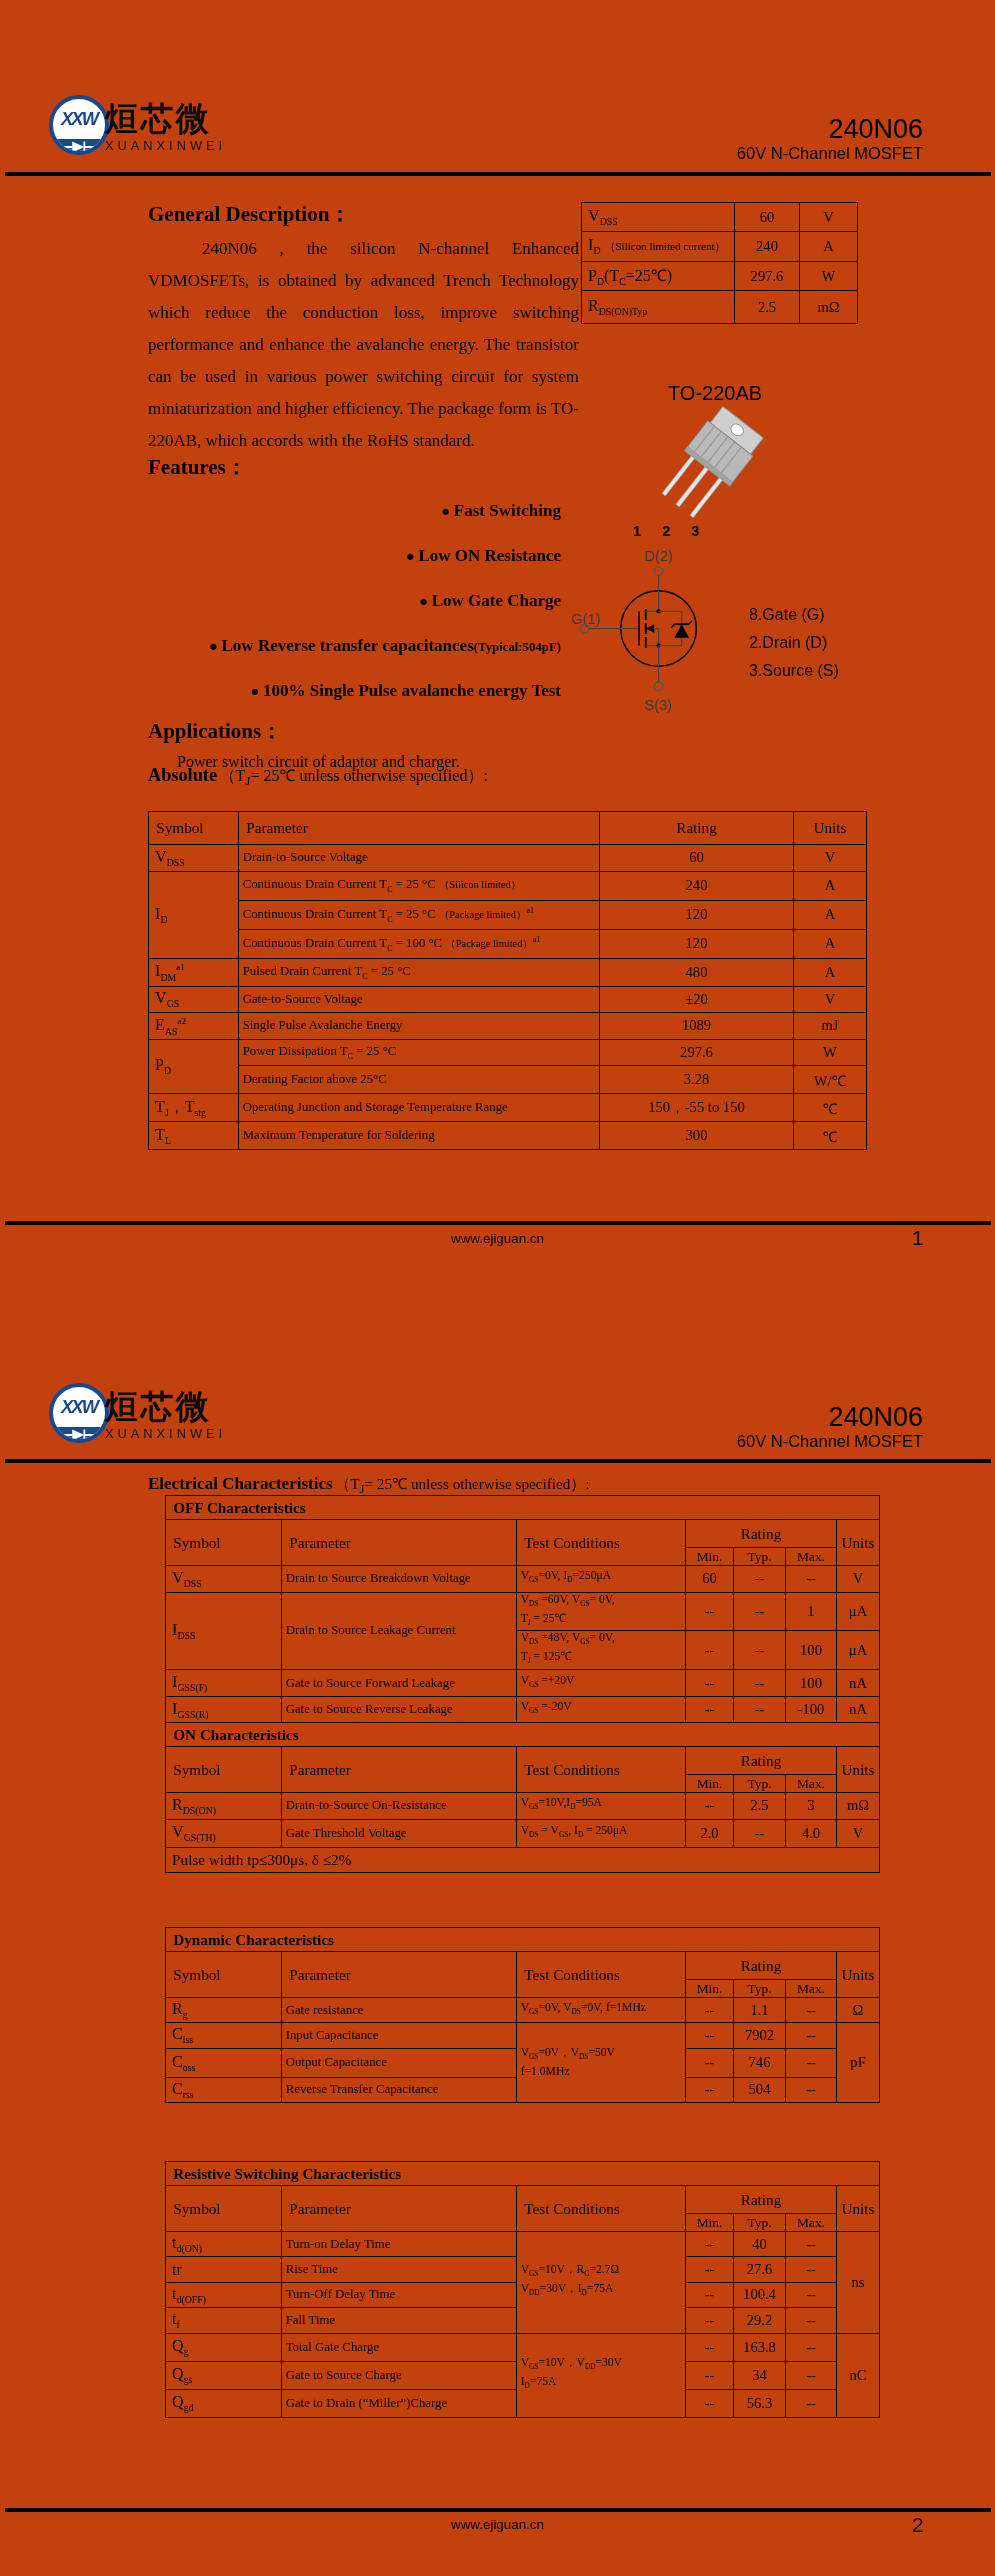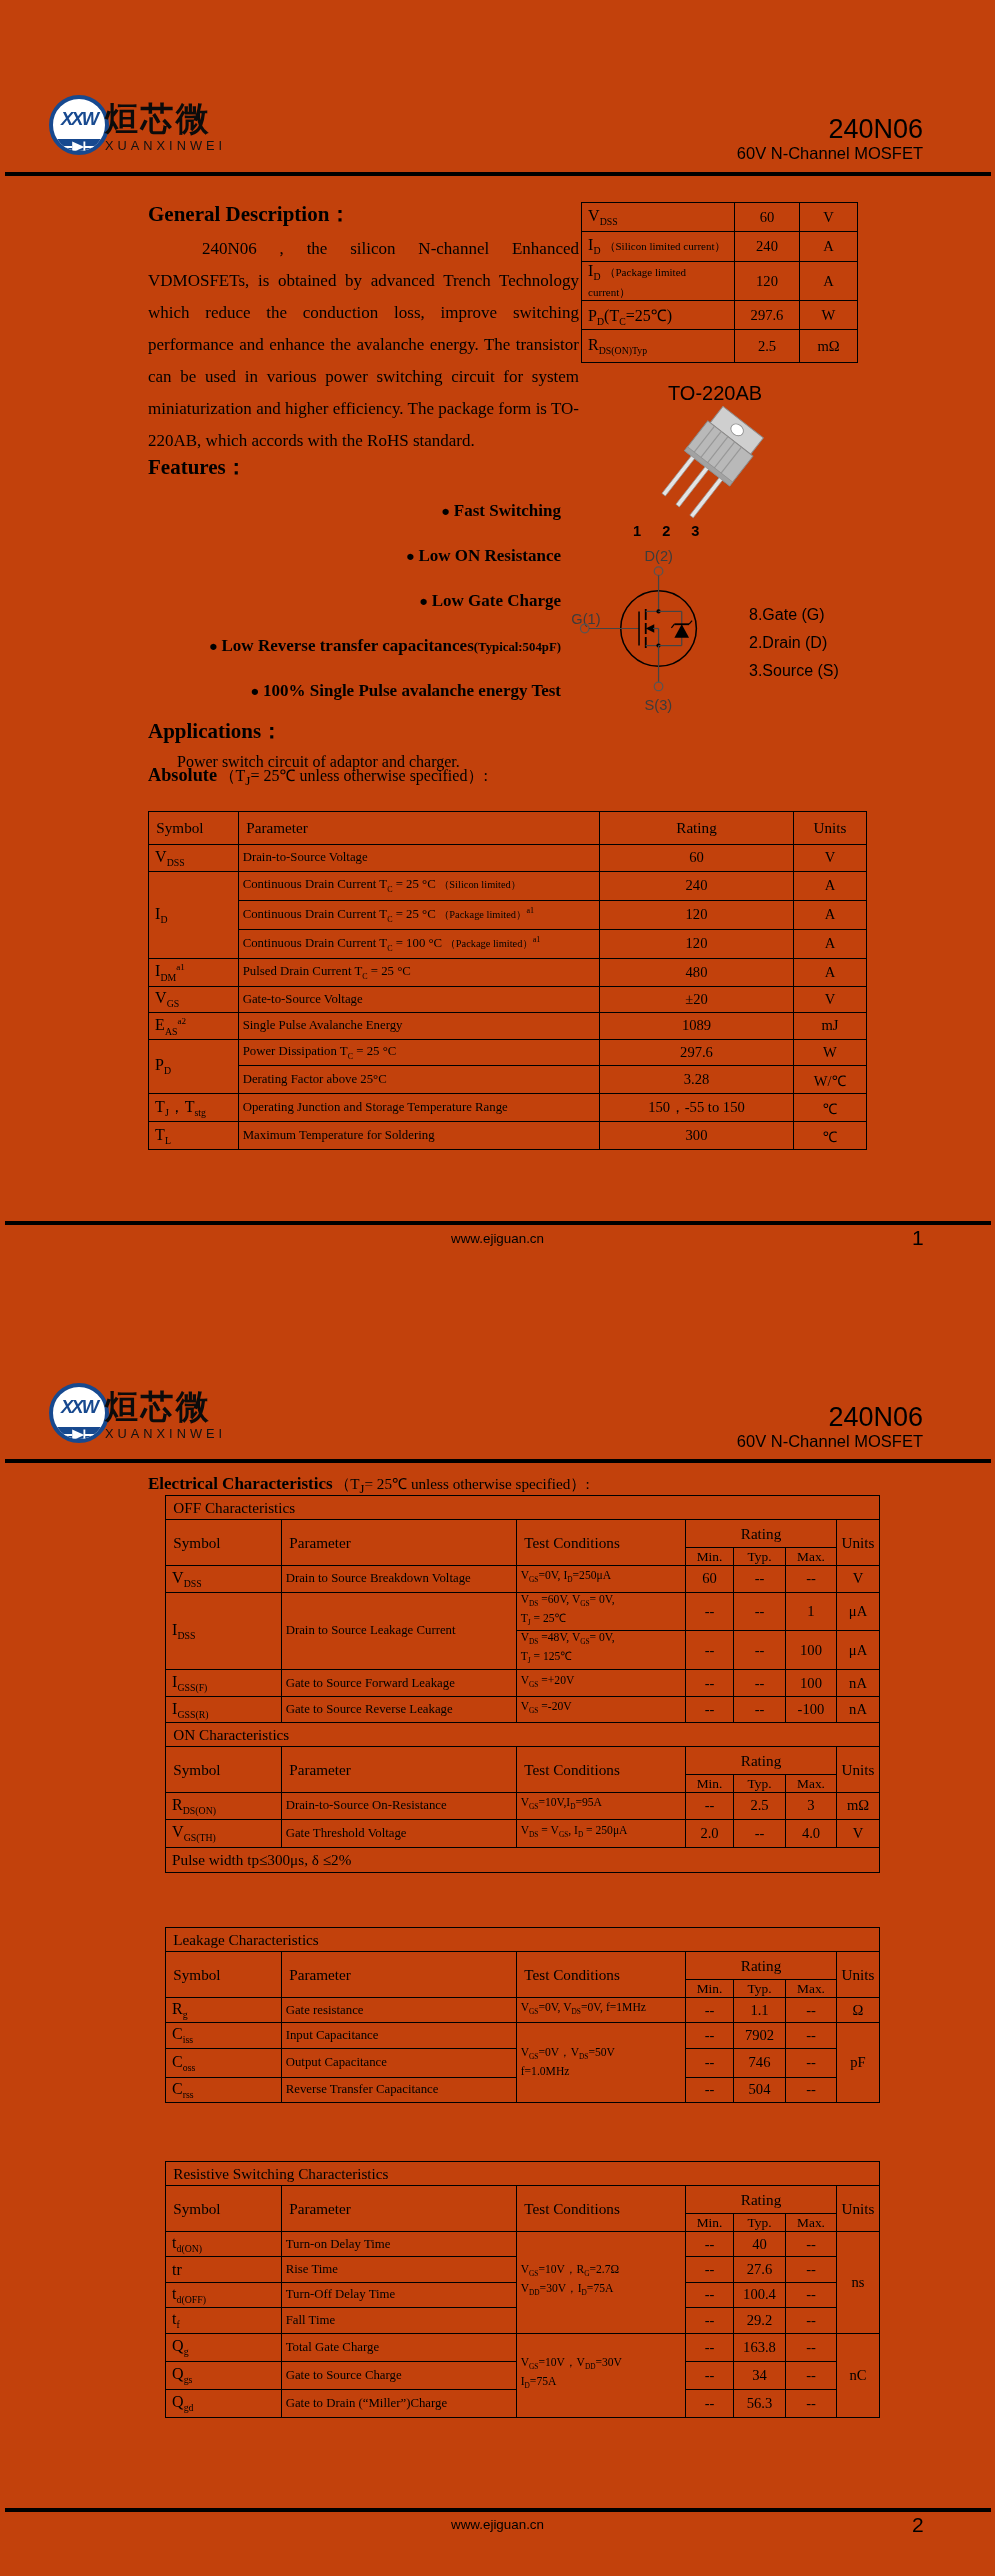--- a/index.html
+++ b/index.html
@@ -28,21 +28,21 @@
   .feat li{list-style:none;font-size:17px;font-weight:bold;margin:0 0 25px 0;text-align:right;}
   .feat li::before{content:"● ";font-size:14.6px;}
   .feat-small{font-size:12.8px;}
   .app-par{font-size:16px;}
   .abs-h-bold{font-size:18.3px;font-weight:bold;}
   .abs-h-rest{font-size:16px;}
 
   
   table.ct{border-collapse:collapse;border:1.8px solid #000;table-layout:fixed;}
   table.ct td{border:1.2px solid #000;padding:0 3.7px;overflow:hidden;}
-  .ttl{font-size:15.2px;font-weight:normal;padding-left:7.3px !important;margin-left:33px;}
+  .ttl{font-size:15.2px;font-weight:bold;padding-left:7.3px !important;margin-left:33px;}
   .hd{font-size:15.2px;text-align:left;padding-left:7.3px !important;}
   .hdc{font-size:15.2px;text-align:center;}
   .hd2{font-size:13.4px;text-align:center;}
   .sym{font-size:16px;padding-left:6.1px !important;}
   .sym sub{font-size:9.8px;}
   .sym sup{font-size:9.1px;}
   .par{font-size:12.8px;}
   .par sub{font-size:8px;}
   .par sup{font-size:8px;}
   .psmall{font-size:10.4px;}
@@ -110,25 +110,20 @@
           </colgroup>
         <tbody>
             <tr class="h46">
           <td class="qlab">V<sub>DSS</sub></td>
           <td class="num">60</td>
           <td class="unit">V</td>
         </tr>
         <tr class="h48">
           <td class="qlab">I<sub>D</sub> <span class="qsmall">（Silicon limited current）</span></td>
           <td class="num">240</td>
-          <td class="unit">A</td>
-        </tr>
-        <tr class="h48">
-          <td class="qlab">I<sub>D</sub> <span class="qsmall">（Package limited current）</span></td>
-          <td class="num">120</td>
           <td class="unit">A</td>
         </tr>
         <tr class="h46">
           <td class="qlab">P<sub>D</sub>(T<sub>C</sub>=25℃)</td>
           <td class="num">297.6</td>
           <td class="unit">W</td>
         </tr>
         <tr class="h52">
           <td class="qlab">R<sub>DS(ON)Typ</sub></td>
           <td class="num">2.5</td>
@@ -462,21 +457,21 @@
             <col style="width:116px">
             <col style="width:235px">
             <col style="width:169px">
             <col style="width:48px">
             <col style="width:52px">
             <col style="width:51px">
             <col style="width:43px">
           </colgroup>
         <tbody>
             <tr class="h38">
-              <td class="ttl" colspan="7">Leakage Characteristics</td>
+              <td class="ttl" colspan="7">Dynamic Characteristics</td>
             </tr>
         <tr class="h44">
           <td class="hd" rowspan="2">Symbol</td>
           <td class="hd" rowspan="2">Parameter</td>
           <td class="hd" rowspan="2">Test Conditions</td>
           <td class="hdc" colspan="3">Rating</td>
           <td class="hdc" rowspan="2">Units</td>
         </tr>
         <tr class="h28">
           <td class="hd2">Min.</td>

